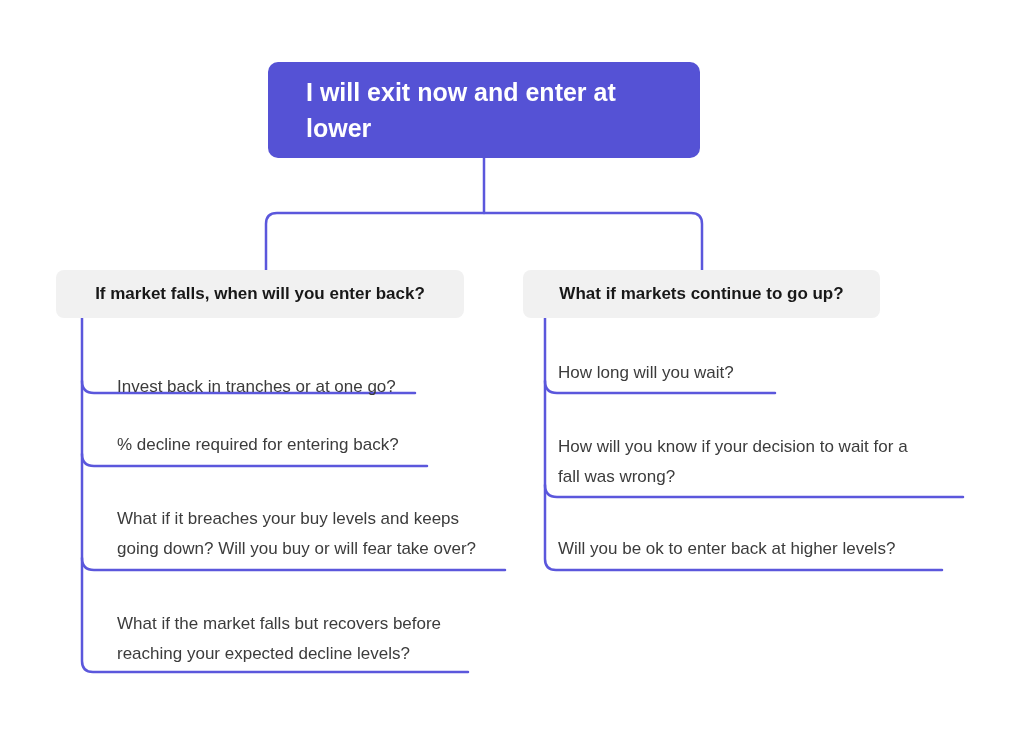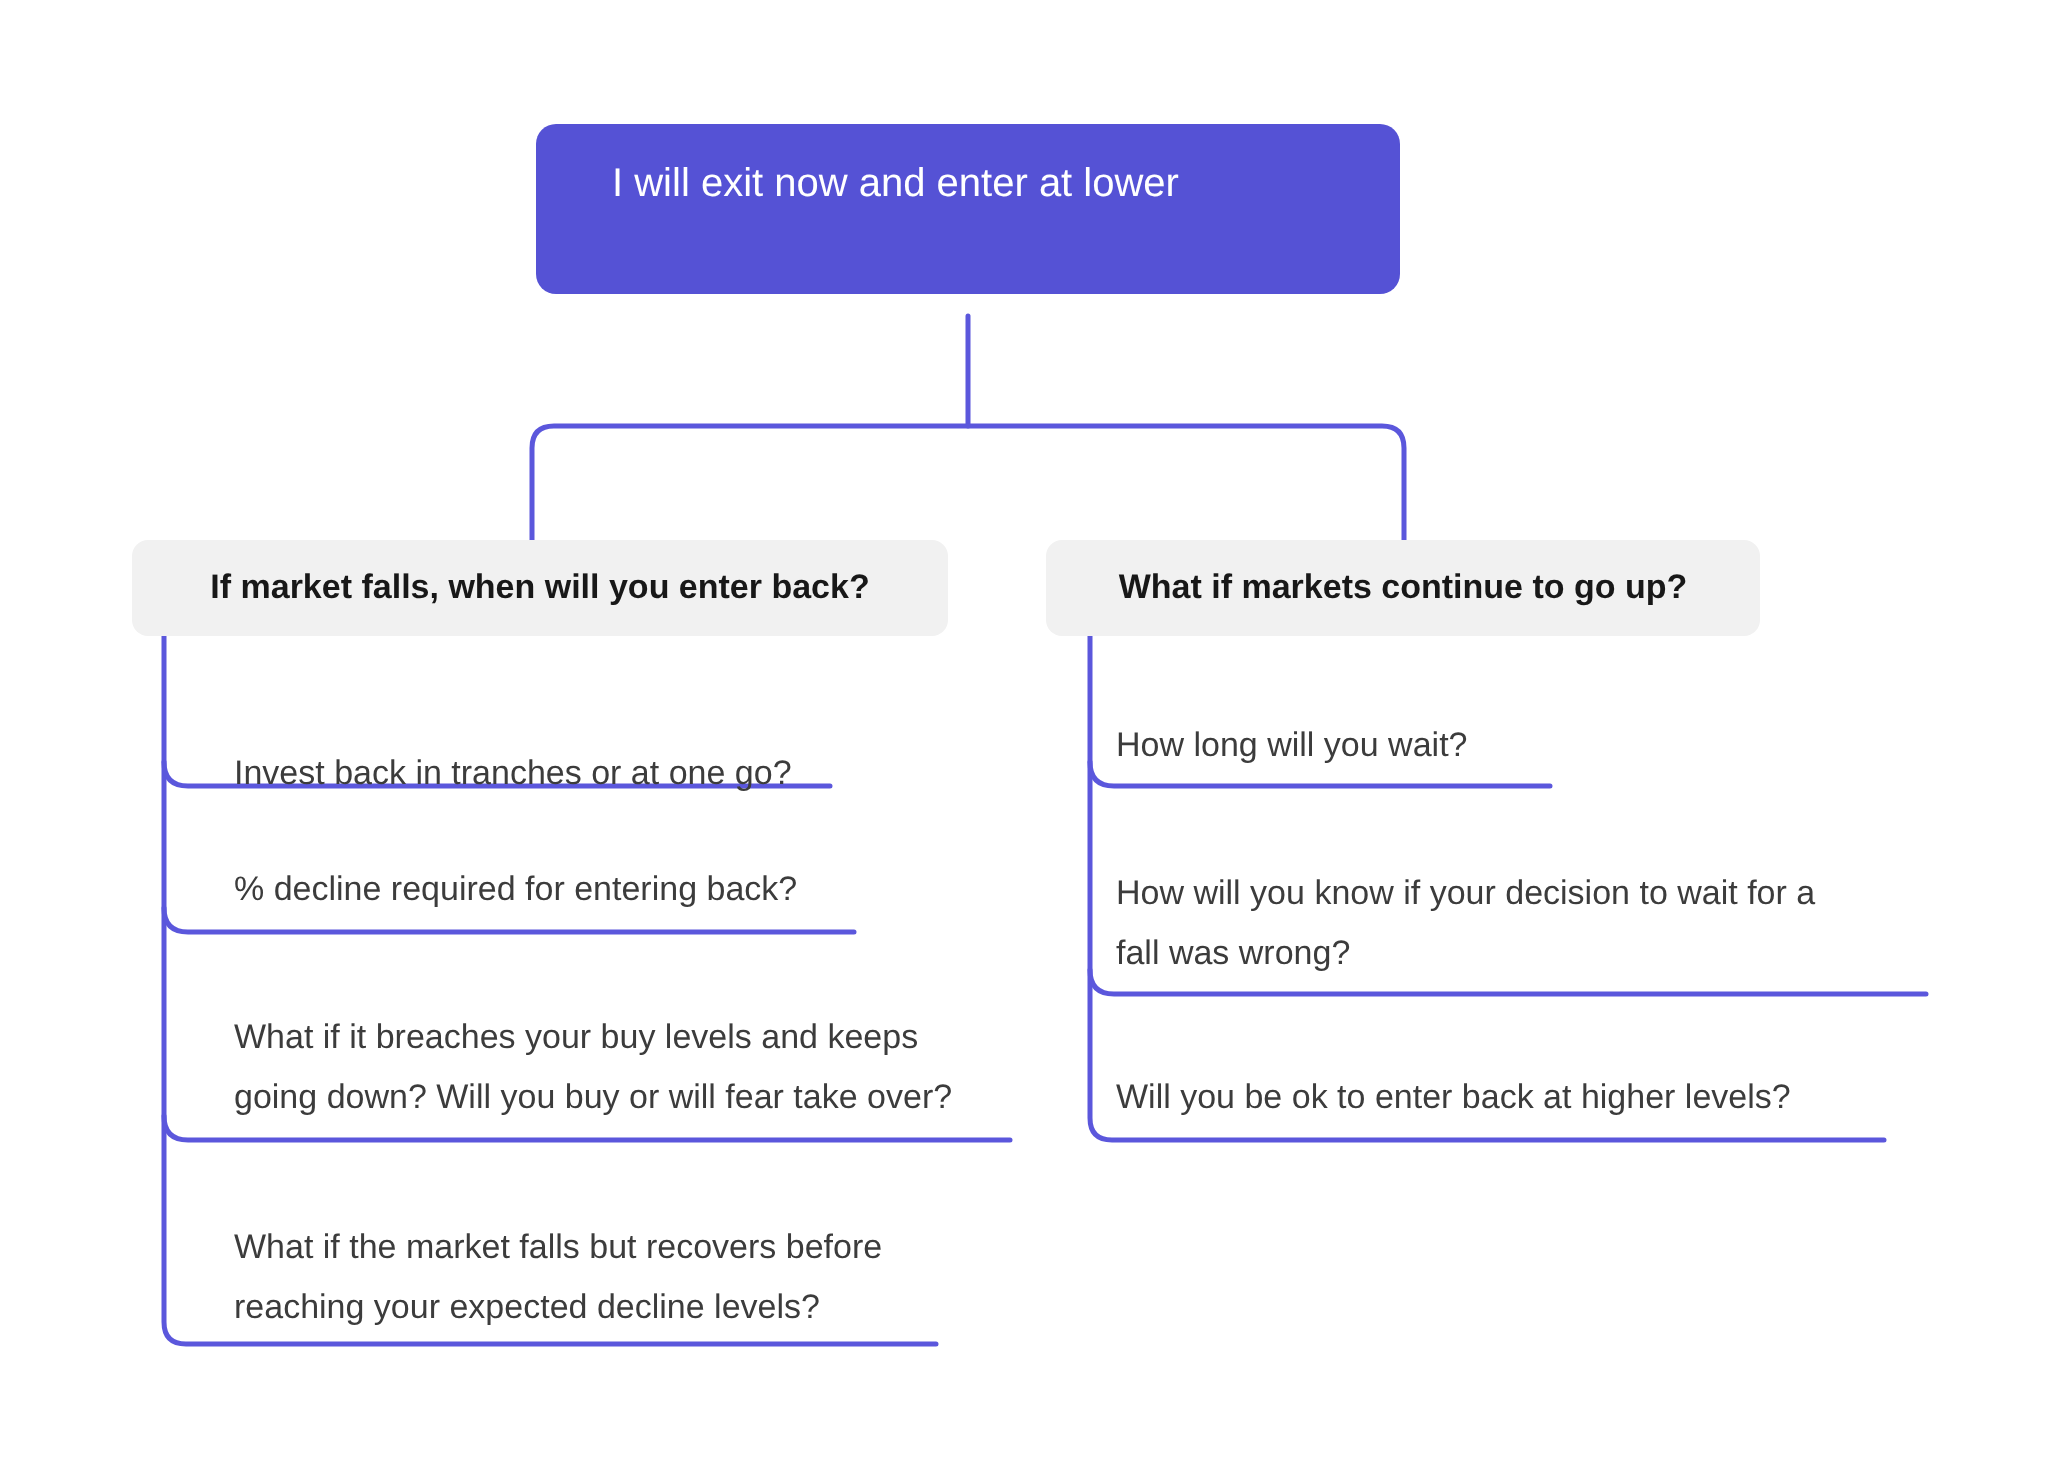--- a/index.html
+++ b/index.html
@@ -30,42 +30,43 @@
   }
   .connector-layer path {
     fill: none;
     stroke: var(--c-connector);
     stroke-width: 2.5;
     stroke-linecap: round;
   }
   .root-node {
     position: absolute;
     left: 268px; top: 62px;
-    width: 432px; height: 85px;
+    width: 432px; height: 96px;
     background: var(--c-root-bg);
     border-radius: 10px;
     color: var(--c-root-text);
-    font-size: 20px;
+    font-size: 25px;
     line-height: 36px;
     padding: 12px 28px 12px 38px;
+    font-weight: bold;
   }
   .branch-node {
     position: absolute;
     height: 48px;
     background: var(--c-branch-bg);
     border-radius: 8px;
     display: flex;
     align-items: center;
     justify-content: center;
     font-size: 17px;
     font-weight: 700;
     color: var(--c-header-text);
     white-space: nowrap;
   }
-  .branch-node.left  { left: 66px;  top: 270px; width: 408px; }
+  .branch-node.left  { left: 56px;  top: 270px; width: 408px; }
   .branch-node.right { left: 523px; top: 270px; width: 357px; text-align: center; }
   .child-question {
     position: absolute;
     font-size: 17px;
     line-height: 30px;
     color: var(--c-child-text);
     white-space: nowrap;
   }
   .col-left  .child-question { left: 117px; }
   .col-right .child-question { left: 558px; }

